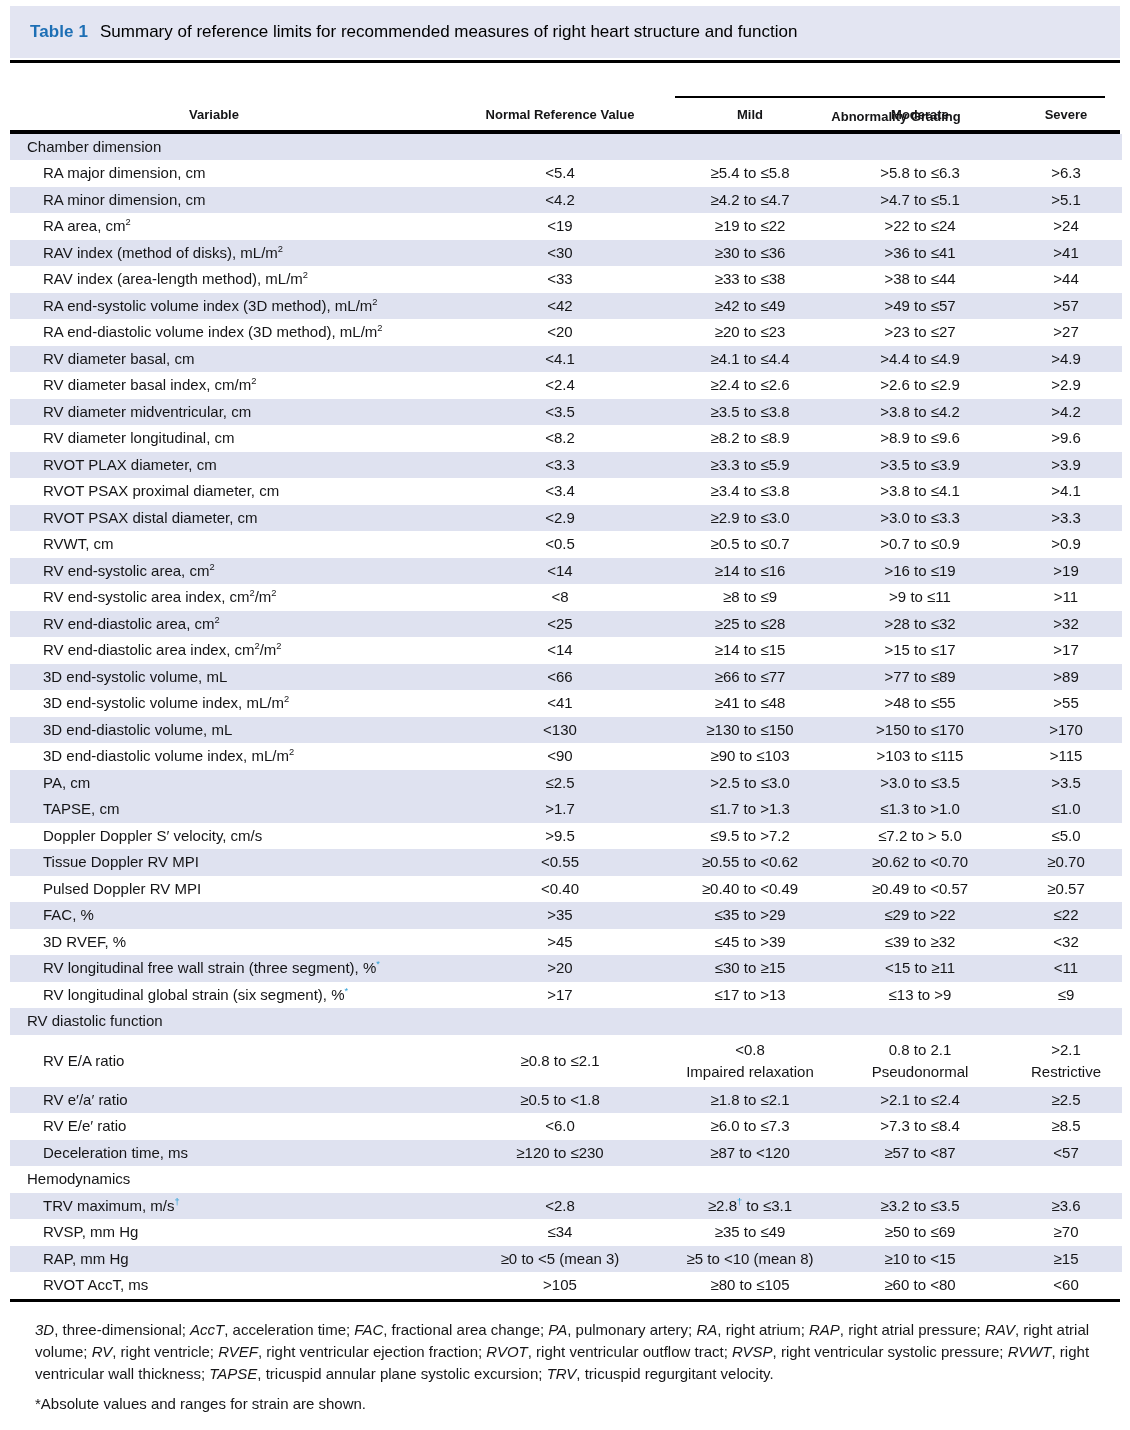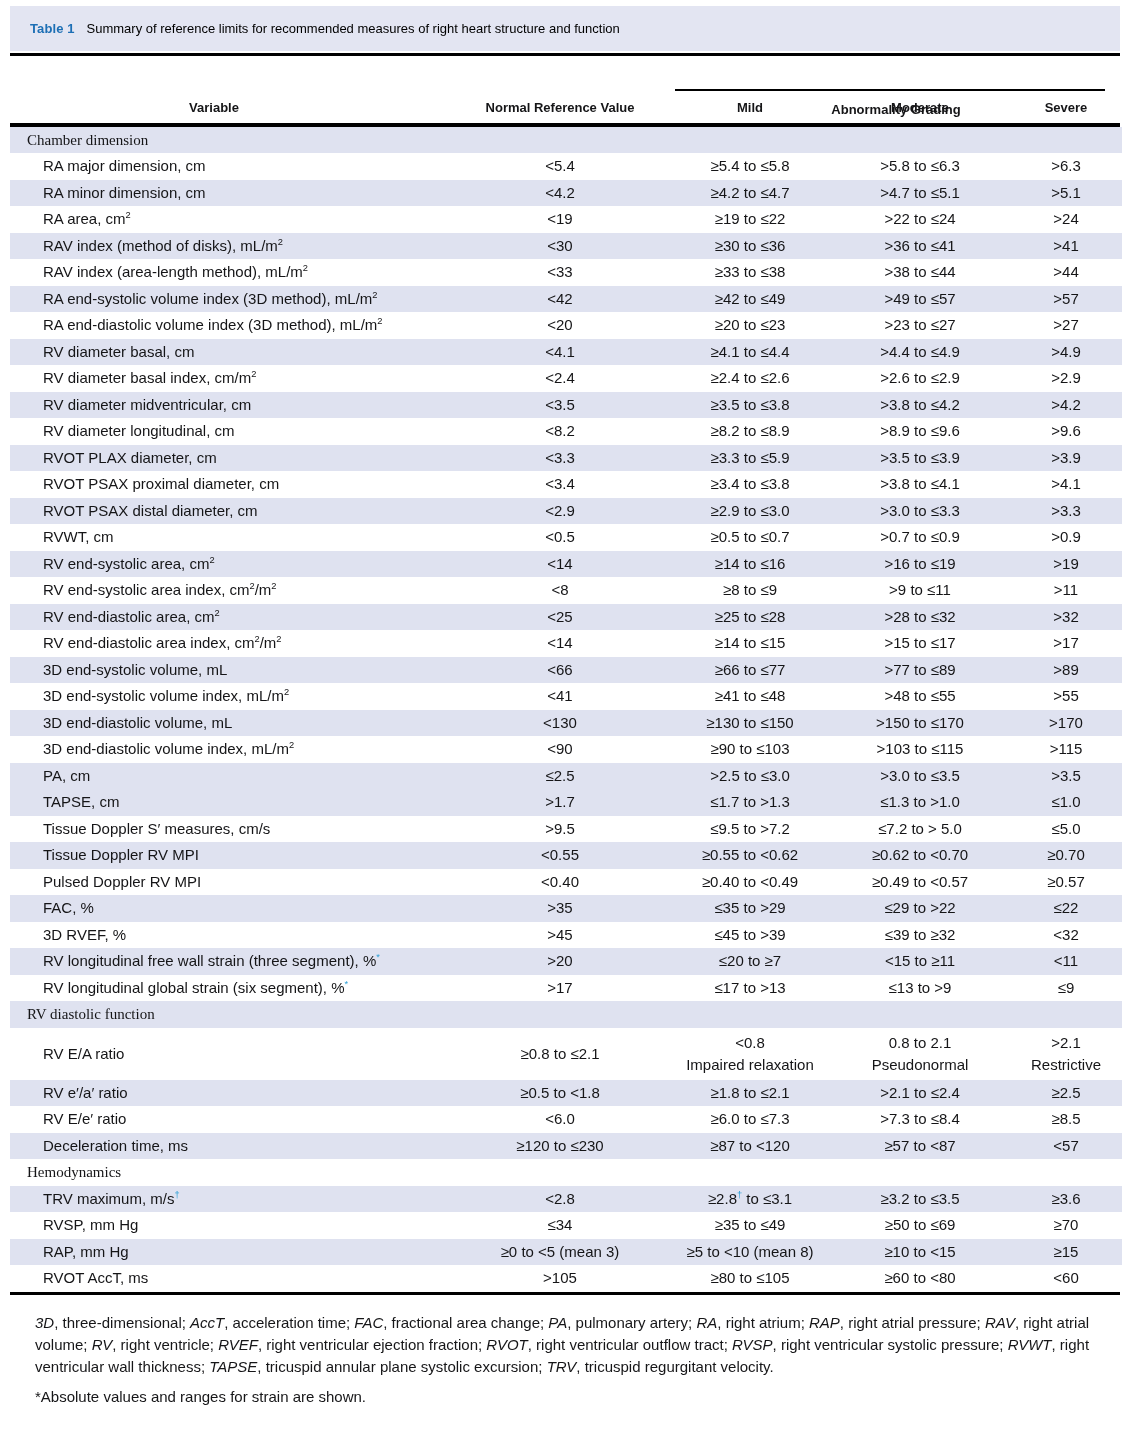--- a/index.html
+++ b/index.html
@@ -5,22 +5,22 @@
   * { margin:0; padding:0; box-sizing:border-box; }
   body {
     width:1130px; background:#ffffff; color:#151517;
     font-family:"Liberation Sans","DejaVu Sans",sans-serif;
     -webkit-font-smoothing:antialiased;
   }
   .page { padding:6px 10px 0 10px; width:1130px; }
 
   
   .title-bar {
-    background:#e3e5f2; height:45px; display:flex; align-items:center;
-    padding-left:20px; font-size:13px;
+    background:#e3e5f2; height:52px; display:flex; align-items:center;
+    padding-left:20px; font-size:17px;
   }
   .t-label { color:#1d6fb5; font-weight:bold; margin-right:12px; letter-spacing:.1px; }
   .t-text  { color:#000000; font-weight:500; }
 
   .rule { background:#000; }
   .rule.r1 { height:3px; margin-top:2px; }
   .rule.r2 { height:3.5px; }
   .rule.r3 { height:3px; }
 
   
@@ -32,21 +32,21 @@
   .c-normal { bottom:8px; left:550px; }
   .c-mild   { bottom:8px; left:740px; }
   .c-mod    { bottom:8px; left:910px; }
   .c-sev    { bottom:8px; left:1056px; }
 
   
   table { border-collapse:collapse; table-layout:fixed; width:1112px; font-size:15px; }
   td { height:26.5px; line-height:22px; vertical-align:middle; padding:0; }
   tr.stripe td { background:#dfe2f0; }
   td.c0 { padding-left:33px; text-align:left; }
-  td.sec { padding-left:17px; text-align:left;font-family:Liberation Serif, serif; }
+  td.sec { padding-left:17px; text-align:left; }
   td.num { text-align:center; white-space:pre-line; }
   td.pad { padding-top:4px; padding-bottom:4px; }
   sup { font-size:62%; line-height:0; vertical-align:super; }
   sup.mk { color:#2d9fd6; }
 
   
   .footnotes { width:1112px; padding:9px 2px 14px 17px; font-size:15px; line-height:22px; color:#161618; }
   .footnotes p { margin:8px; }
   i { font-style:italic; }
 </style>
@@ -255,21 +255,21 @@
       <td class="num">&gt;3.5</td>
         </tr>
         <tr class="stripe">
       <td class="c0">TAPSE, cm</td>
       <td class="num">&gt;1.7</td>
       <td class="num">≤1.7 to &gt;1.3</td>
       <td class="num">≤1.3 to &gt;1.0</td>
       <td class="num">≤1.0</td>
         </tr>
         <tr class="">
-      <td class="c0">Tissue Doppler S′ measures, cm/s</td>
+      <td class="c0">Doppler Doppler S′ velocity, cm/s</td>
       <td class="num">&gt;9.5</td>
       <td class="num">≤9.5 to &gt;7.2</td>
       <td class="num">≤7.2 to &gt; 5.0</td>
       <td class="num">≤5.0</td>
         </tr>
         <tr class="stripe">
       <td class="c0">Tissue Doppler RV MPI</td>
       <td class="num">&lt;0.55</td>
       <td class="num">≥0.55 to &lt;0.62</td>
       <td class="num">≥0.62 to &lt;0.70</td>
@@ -292,21 +292,21 @@
         <tr class="">
       <td class="c0">3D RVEF, %</td>
       <td class="num">&gt;45</td>
       <td class="num">≤45 to &gt;39</td>
       <td class="num">≤39 to ≥32</td>
       <td class="num">&lt;32</td>
         </tr>
         <tr class="stripe">
       <td class="c0">RV longitudinal free wall strain (three segment), %<sup class="mk">*</sup></td>
       <td class="num">&gt;20</td>
-      <td class="num">≤20 to ≥7</td>
+      <td class="num">≤30 to ≥15</td>
       <td class="num">&lt;15 to ≥11</td>
       <td class="num">&lt;11</td>
         </tr>
         <tr class="">
       <td class="c0">RV longitudinal global strain (six segment), %<sup class="mk">*</sup></td>
       <td class="num">&gt;17</td>
       <td class="num">≤17 to &gt;13</td>
       <td class="num">≤13 to &gt;9</td>
       <td class="num">≤9</td>
         </tr>

